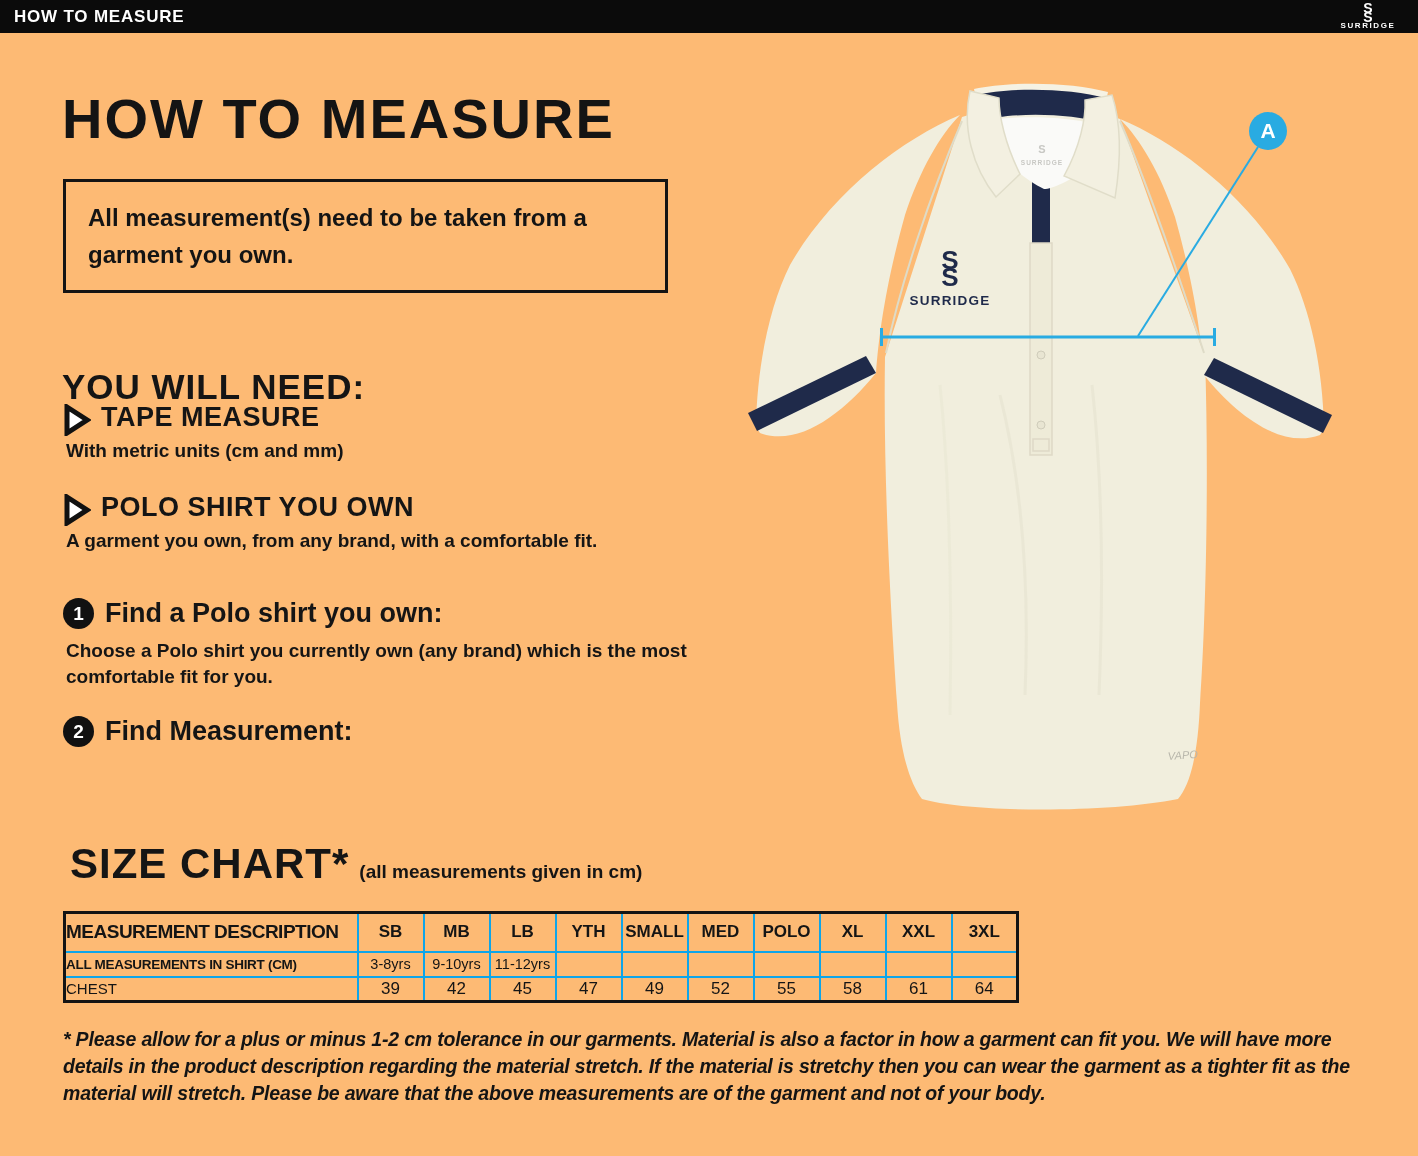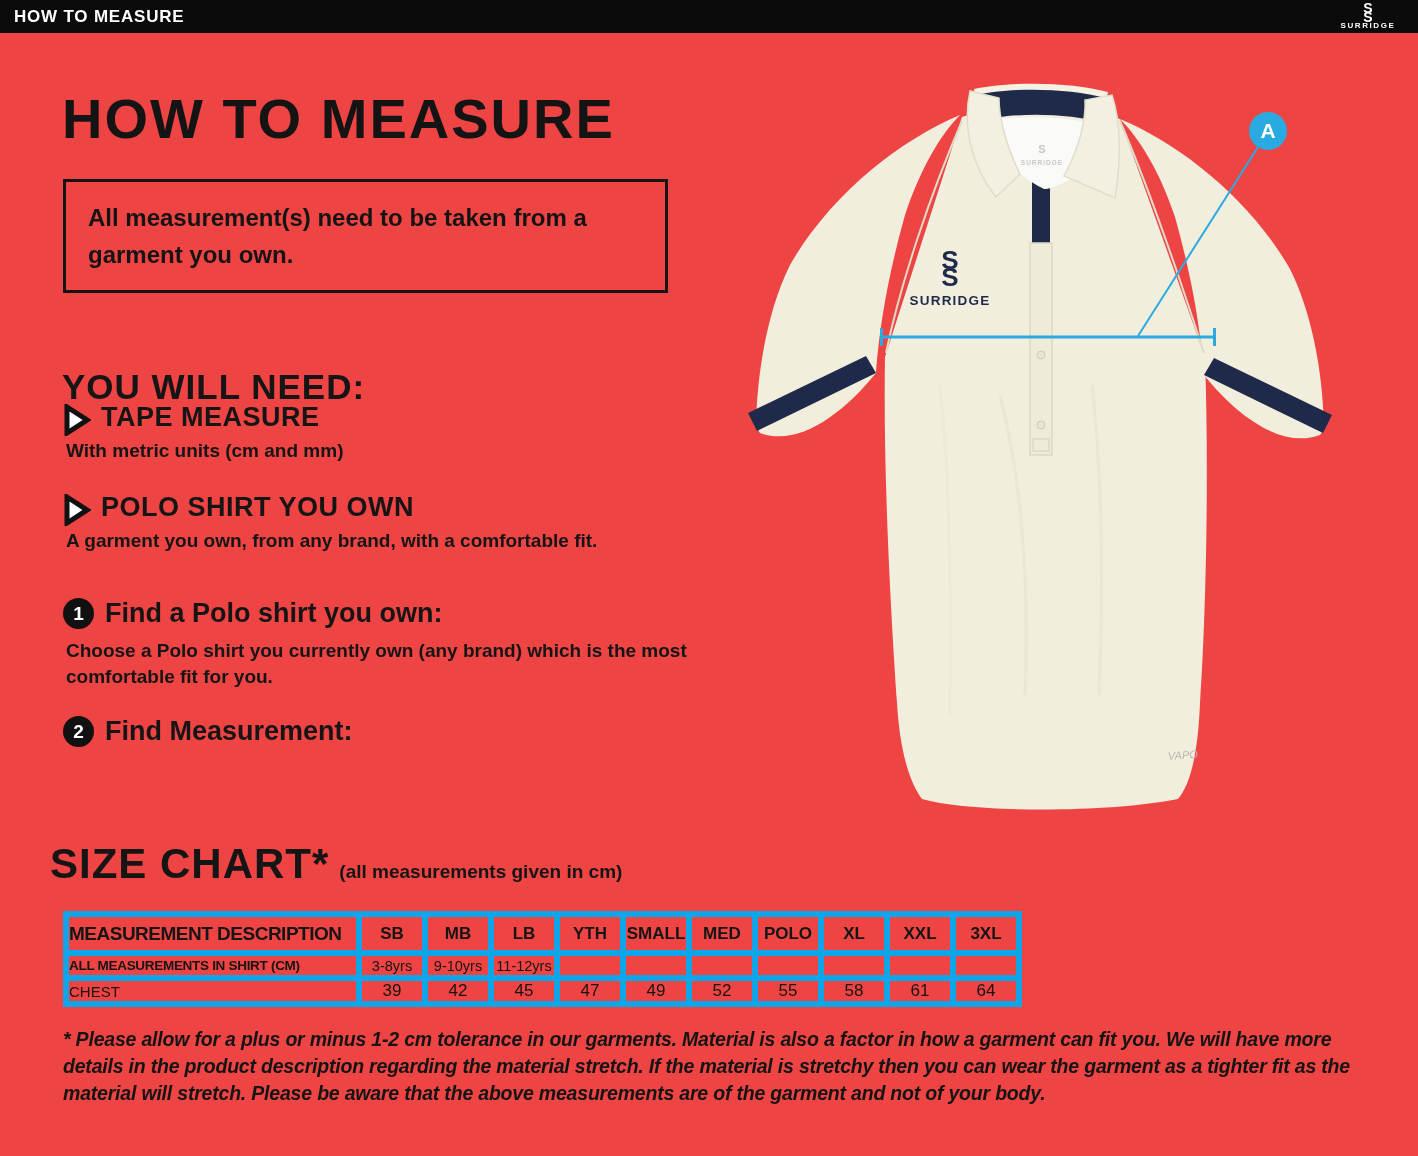--- a/index.html
+++ b/index.html
@@ -1,16 +1,16 @@
 <!DOCTYPE html>
 <html><head>
 <meta charset="utf-8">
 <style>
   html,body{margin:0;padding:0;background:#ffffff;}
-  #page{position:relative;width:1418px;height:1156px;background:#ef4444;overflow:hidden;
+  #page{position:relative;width:1418px;height:1156px;background:#fdba74;overflow:hidden;
         font-family:"Liberation Sans", sans-serif;color:#151515;}
   
   .topbar{position:absolute;left:0;top:0;width:1418px;height:33px;background:#0b0b0b;}
   .topbar-title{position:absolute;left:14px;top:7px;color:#ffffff;font-size:17px;font-weight:bold;letter-spacing:0.8px;}
   .topbar-logo{position:absolute;right:14px;top:1px;width:72px;text-align:center;color:#ffffff;line-height:1;}
   .topbar-logo .mark{display:block;font-weight:bold;font-size:14px;height:9px;letter-spacing:0;}
   .topbar-logo .brand{display:block;font-size:8px;font-weight:bold;letter-spacing:1.6px;margin-top:3px;}
   
   .page-title{position:absolute;left:62px;top:86px;font-size:56px;font-weight:bold;letter-spacing:2px;color:#141414;}
   .notice-box{position:absolute;left:63px;top:179px;width:565px;border:3px solid #141414;
@@ -19,27 +19,27 @@
   .need-item{position:absolute;left:63px;}
   .need-item .tri{position:absolute;left:0;top:2px;}
   .need-label{margin-left:38px;font-size:27px;font-weight:bold;letter-spacing:0.5px;}
   .need-desc{margin-left:3px;margin-top:7px;font-size:19px;font-weight:bold;}
   .step{position:absolute;left:63px;width:680px;}
   .step-head{display:flex;align-items:center;gap:11px;}
   .step-num{width:31px;height:31px;border-radius:50%;background:#111111;color:#ffffff;
             font-size:19px;font-weight:bold;display:flex;align-items:center;justify-content:center;flex:0 0 31px;}
   .step-title{font-size:27px;font-weight:bold;}
   .step-desc{margin-top:9px;margin-left:3px;font-size:19px;font-weight:bold;line-height:26px;width:680px;}
-  .sc-heading{position:absolute;left:50px;top:840px;white-space:nowrap;}
+  .sc-heading{position:absolute;left:70px;top:840px;white-space:nowrap;}
   .sc-big{font-size:42px;font-weight:bold;letter-spacing:1px;}
   .sc-sub{font-size:19px;font-weight:bold;margin-left:10px;}
   
   table.size-table{position:absolute;left:63px;top:911px;width:953px;border-collapse:collapse;table-layout:fixed;
                    border:3px solid #141414;}
-  .size-table th,.size-table td{border:6px solid #0ea5e9;padding:0;overflow:hidden;white-space:nowrap;}
+  .size-table th,.size-table td{border:2px solid #0ea5e9;padding:0;overflow:hidden;white-space:nowrap;}
   .size-table .hrow{height:39px;}
   .size-table .drow{height:25px;}
   .h-desc{font-size:19px;font-weight:bold;text-align:left;padding-left:6px;letter-spacing:-0.5px;}
   .h-size{font-size:17px;font-weight:bold;text-align:center;}
   .l-metric{font-size:13.5px;font-weight:bold;text-align:left;padding-left:5px;letter-spacing:-0.3px;}
   .l-chest{font-size:15px;font-weight:normal;text-align:left;padding-left:5px;}
   .v-yrs{font-size:14.5px;font-weight:normal;text-align:center;}
   .v-cm{font-size:17px;font-weight:normal;text-align:center;}
   
   .footnote{position:absolute;left:63px;top:1026px;width:1312px;font-size:19.5px;font-weight:bold;

